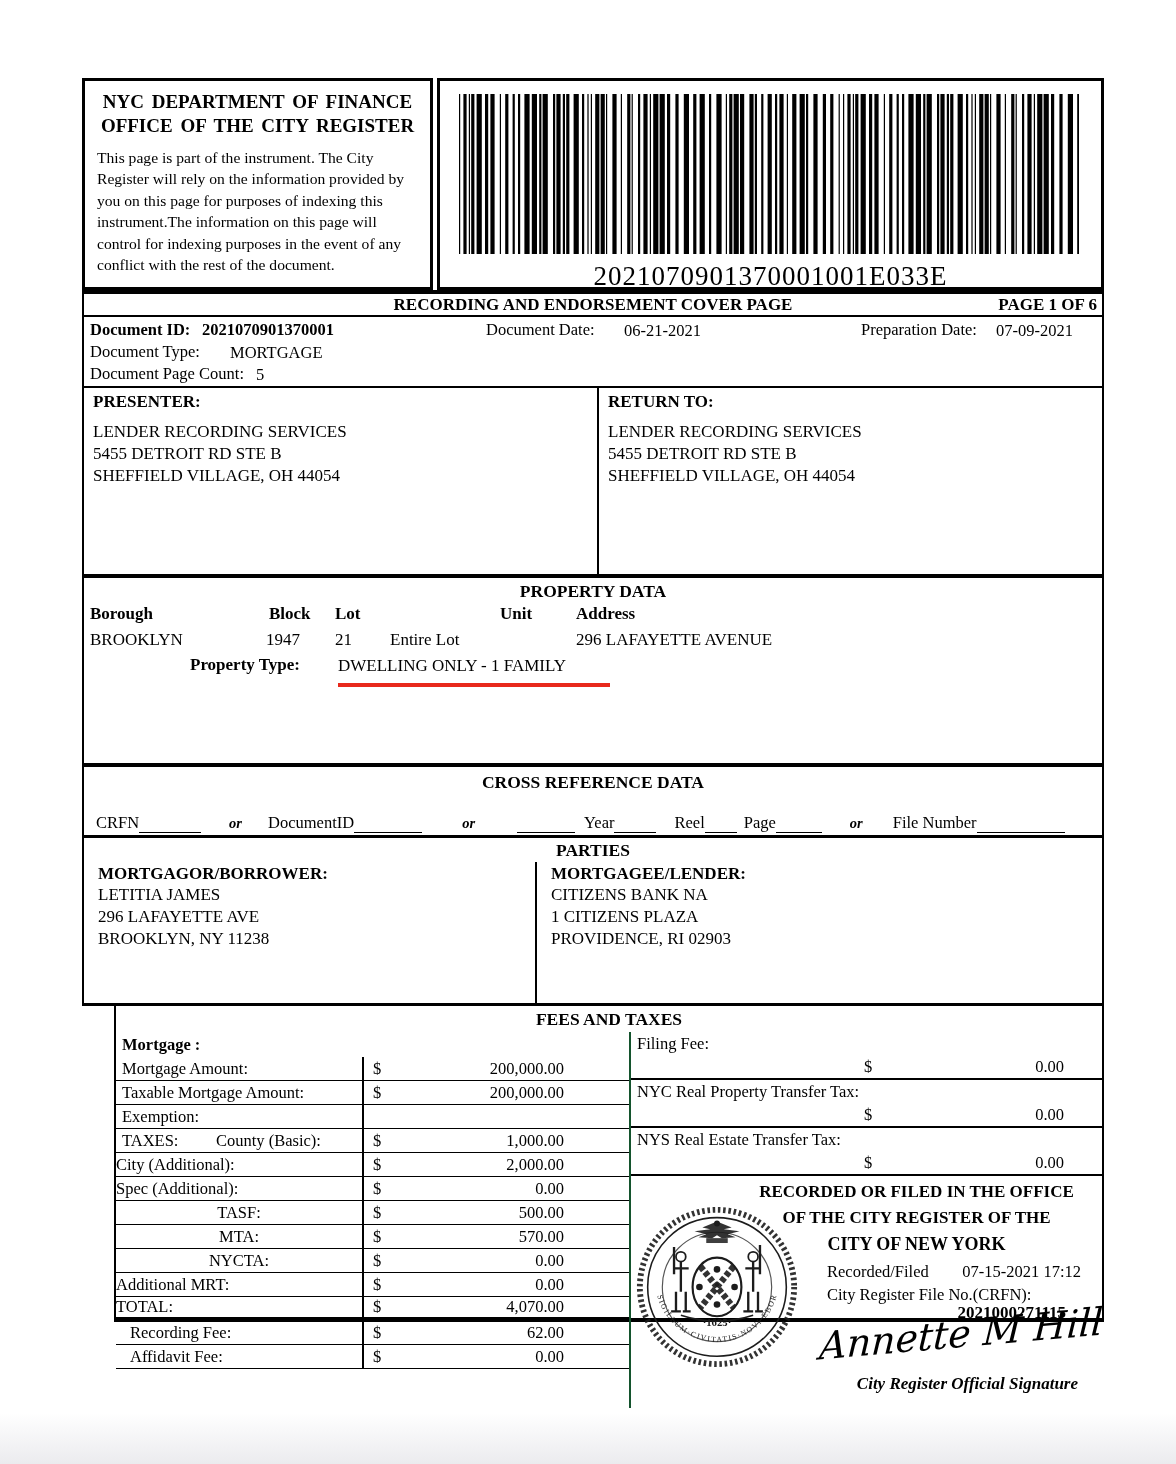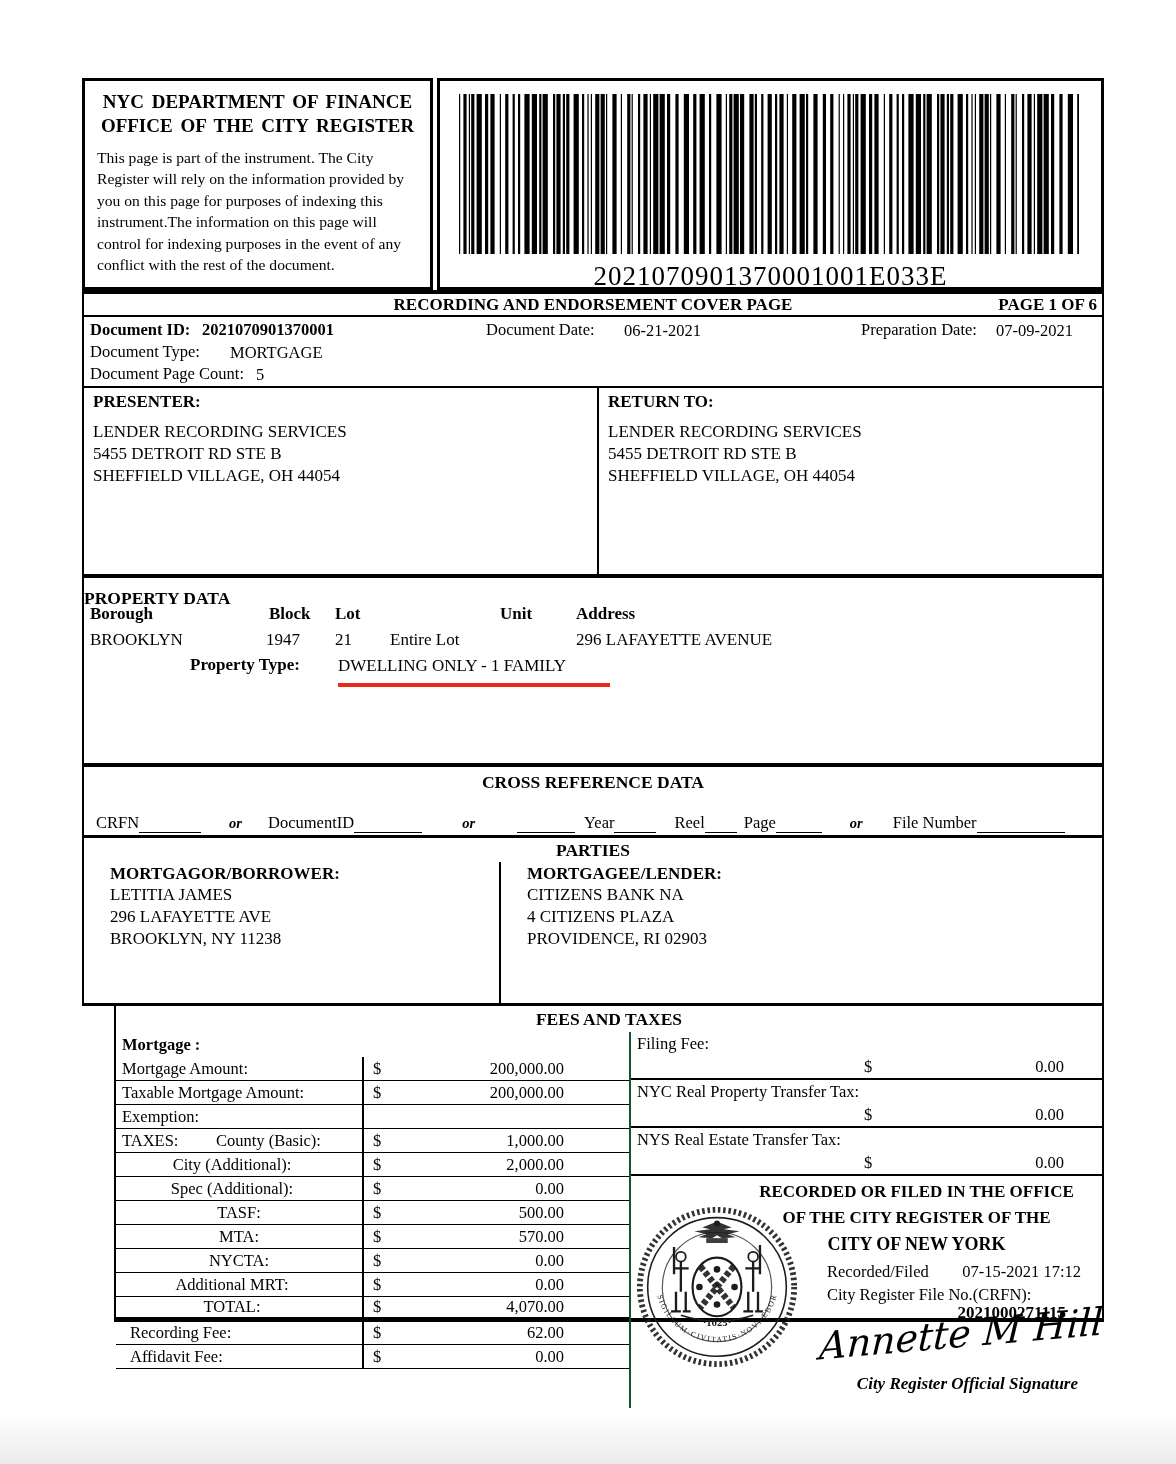--- a/index.html
+++ b/index.html
@@ -31,55 +31,55 @@
 
   
   .pr-row{display:flex;height:190px;border:0 solid #000;border-left-width:2px;border-right-width:2px;border-bottom-width:4px;}
   .pr-col{width:513px;padding:4px 9px;}
   .pr-col.second{border-left:2px solid #000;flex:1;}
   .pr-head{font-weight:bold;font-size:17px;}
   .addr{font-size:17px;line-height:22px;margin-top:9px;}
 
   
   .prop{height:189px;border:0 solid #000;border-left-width:2px;border-right-width:2px;border-bottom-width:4px;position:relative;font-size:17px;}
-  .prop-head{position:absolute;top:10px;left:0;right:0;text-align:left;font-weight:bold;font-size:17.5px;}
+  .prop-head{position:absolute;top:3px;left:0;right:0;text-align:center;font-weight:bold;font-size:17.5px;}
   .prop span{position:absolute;white-space:nowrap;}
   .prop .hdrlbl{font-weight:bold;top:26px;}
   .prop .val{top:52px;}
   .ptype-label{font-weight:bold;top:77px;left:106px;}
   .ptype-value{top:78px;left:254px;min-width:272px;border-bottom:4px solid #e8291c;padding-bottom:7px;}
 
   
   .xref{height:71px;border:0 solid #000;border-left-width:2px;border-right-width:2px;border-bottom-width:3px;position:relative;font-size:16.5px;}
   .xref-head{position:absolute;top:5px;left:0;right:0;text-align:center;font-weight:bold;font-size:17.5px;}
   .xref-row{position:absolute;top:30px;left:12px;right:10px;display:flex;align-items:flex-end;margin-top:16px;}
   .blank{display:inline-block;border-bottom:1.5px solid #000;height:16px;}
   .or{font-style:italic;font-weight:bold;font-size:14.5px;padding-bottom:1px;}
 
   
   .parties{height:168px;border:0 solid #000;border-left-width:2px;border-right-width:2px;border-bottom-width:3px;position:relative;}
   .parties-head{position:absolute;top:2px;left:0;right:0;text-align:center;font-weight:bold;font-size:17.5px;}
   .parties-cols{position:absolute;top:24px;left:0;right:0;bottom:0;display:flex;}
-  .party{width:415px;padding:2px 26px;}
+  .party{width:451px;padding:2px 14px;}
   .party.second{border-left:2px solid #000;flex:1;}
   .party-head{font-weight:bold;font-size:17px;}
   .party .addr{margin-top:0;}
 
   
   .fees{height:316px;border:0 solid #000;border-left-width:2px;border-right-width:2px;border-bottom-width:4px;margin-left:32px;}
   .fees-head{height:26px;text-align:center;font-weight:bold;font-size:17.5px;padding-top:3px;}
   .fees-cols{display:flex;height:376px;}
   .fees-left{width:513px;font-size:16.5px;}
   .frow{display:flex;height:24px;border-bottom:1.5px solid #000;align-items:center;}
   .frow.mhead{border-bottom:none;font-weight:bold;padding-left:6px;height:25px;}
   .frow.total{border-bottom:4px solid #000;}
   .frow.last{border-bottom:1.5px solid #000;}
   .flabel{width:246px;}
   .flabel.al{padding-left:6px;}
-  .flabel.ar{text-align:center;padding-right:14px;}
+  .flabel.ar{text-align:left;padding-right:14px;}
   .flabel.ac{text-align:center;}
   .flabel.arec{padding-left:14px;}
   .flabel.taxes{display:flex;}
   .flabel.taxes .prefix{padding-left:6px;width:100px;}
   .fcell{flex:1;border-left:2px solid #000;position:relative;height:100%;display:flex;align-items:center;}
   .fcell .cur{padding-left:9px;}
   .fcell .amt{position:absolute;right:65px;}
   .fees-right{flex:1;border-left:2px solid #14532d;font-size:16.5px;}
   .rrow{height:48px;border-bottom:2px solid #000;position:relative;}
   .rrow .rlabel{position:absolute;top:2px;left:6px;}
@@ -301,21 +301,21 @@
         <div class="addr">
           <div>LETITIA JAMES</div>
           <div>296 LAFAYETTE AVE</div>
           <div>BROOKLYN, NY 11238</div>
         </div>
       </div>
       <div class="party second">
         <div class="party-head">MORTGAGEE/LENDER:</div>
         <div class="addr">
           <div>CITIZENS BANK NA</div>
-          <div>4 CITIZENS PLAZA</div>
+          <div>1 CITIZENS PLAZA</div>
           <div>PROVIDENCE, RI 02903</div>
         </div>
       </div>
     </div>
   </div>
 
   <div class="fees">
     <div class="fees-head">FEES AND TAXES</div>
     <div class="fees-cols">
 

